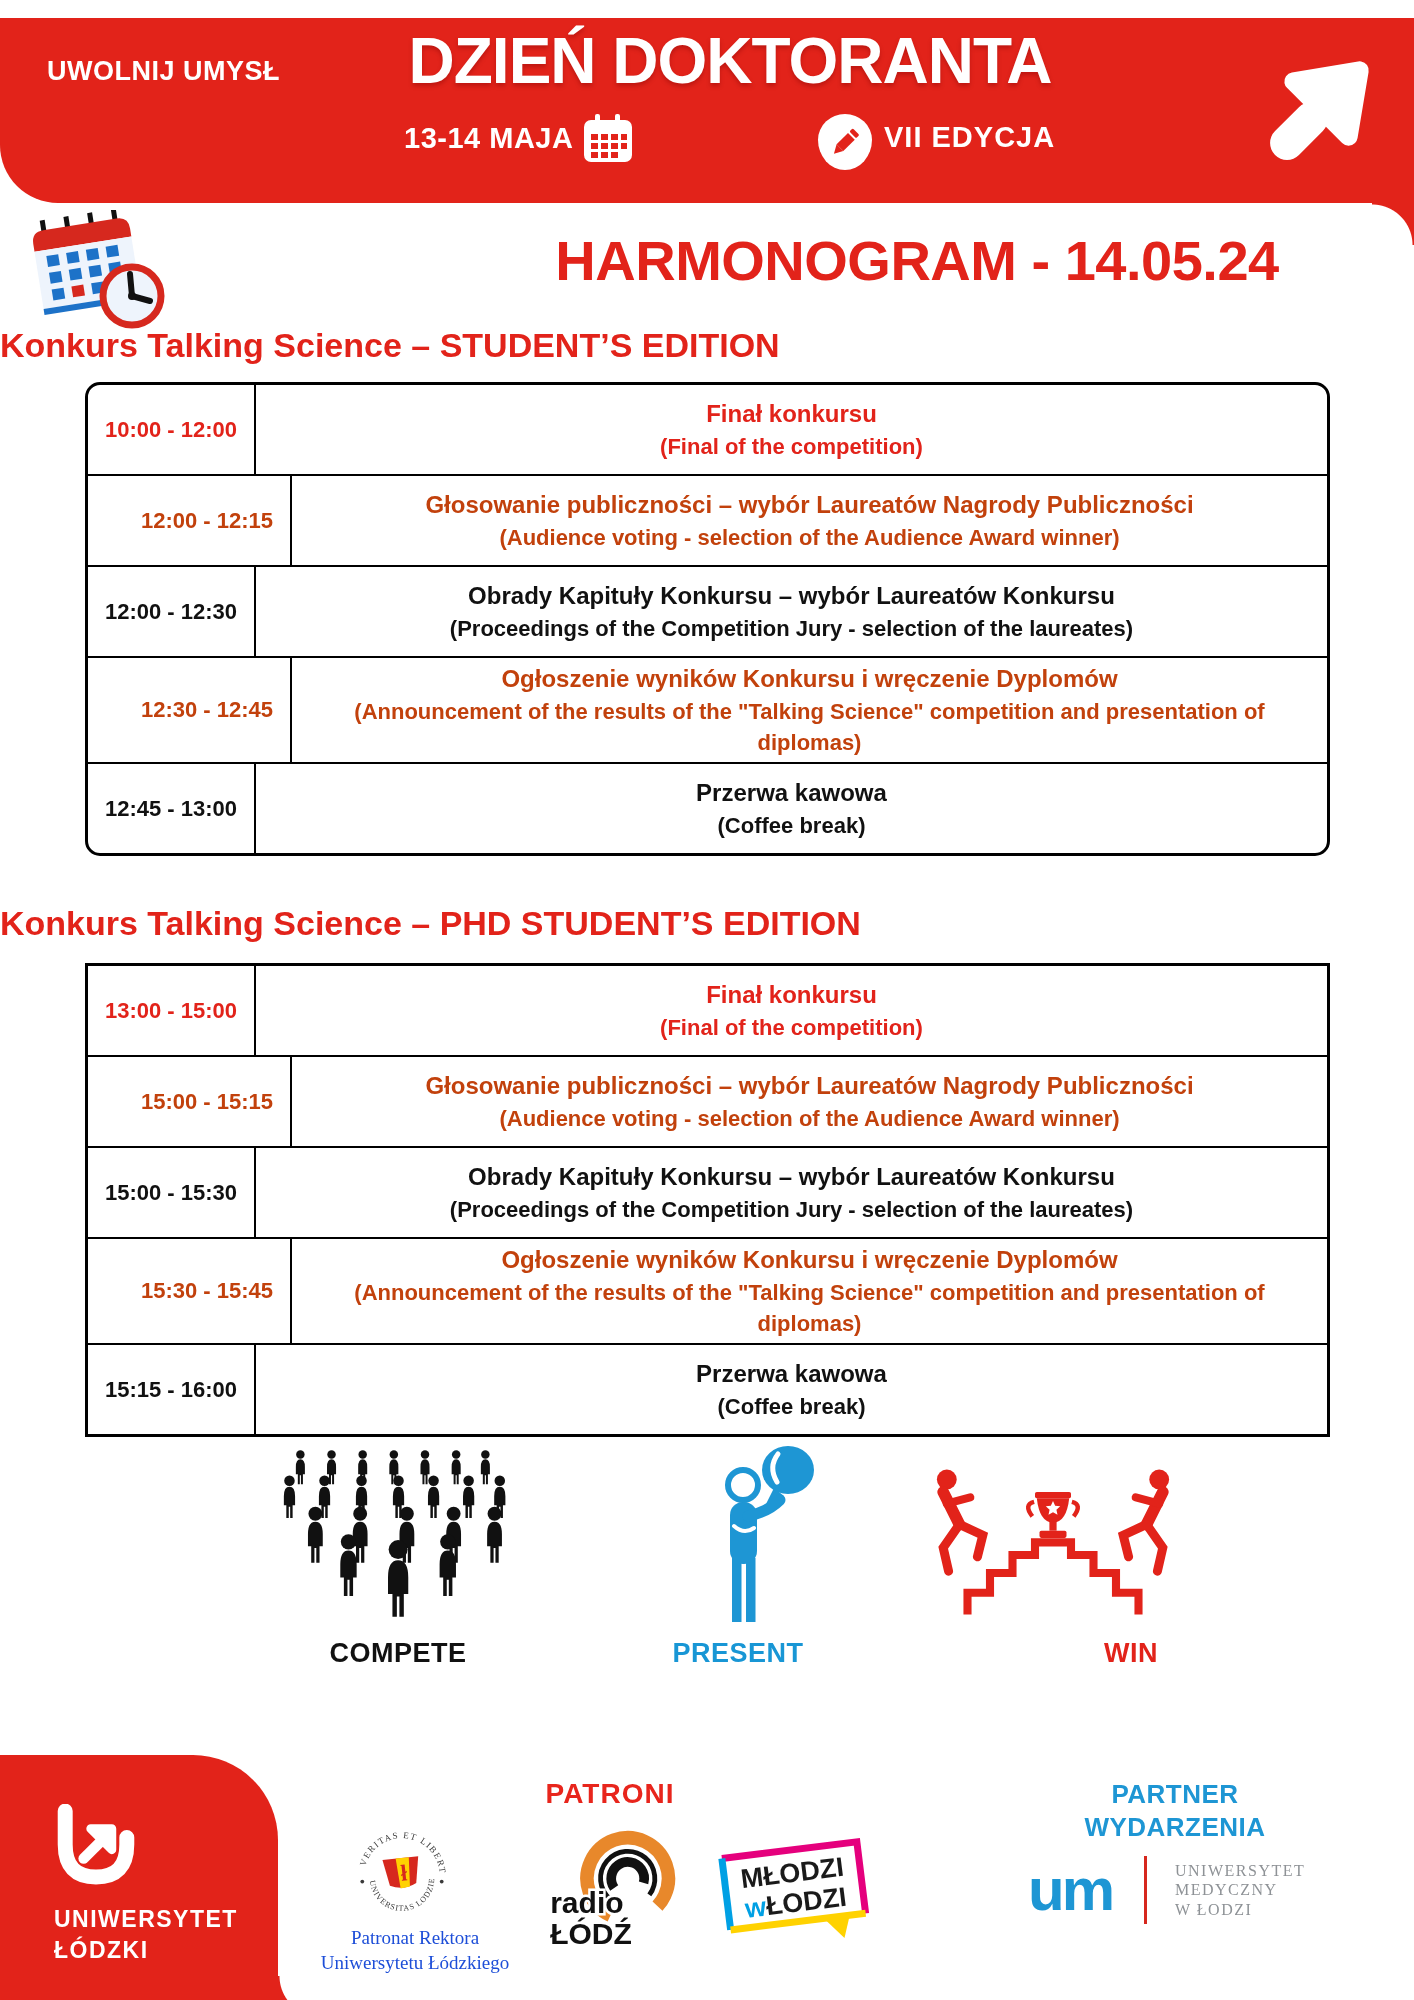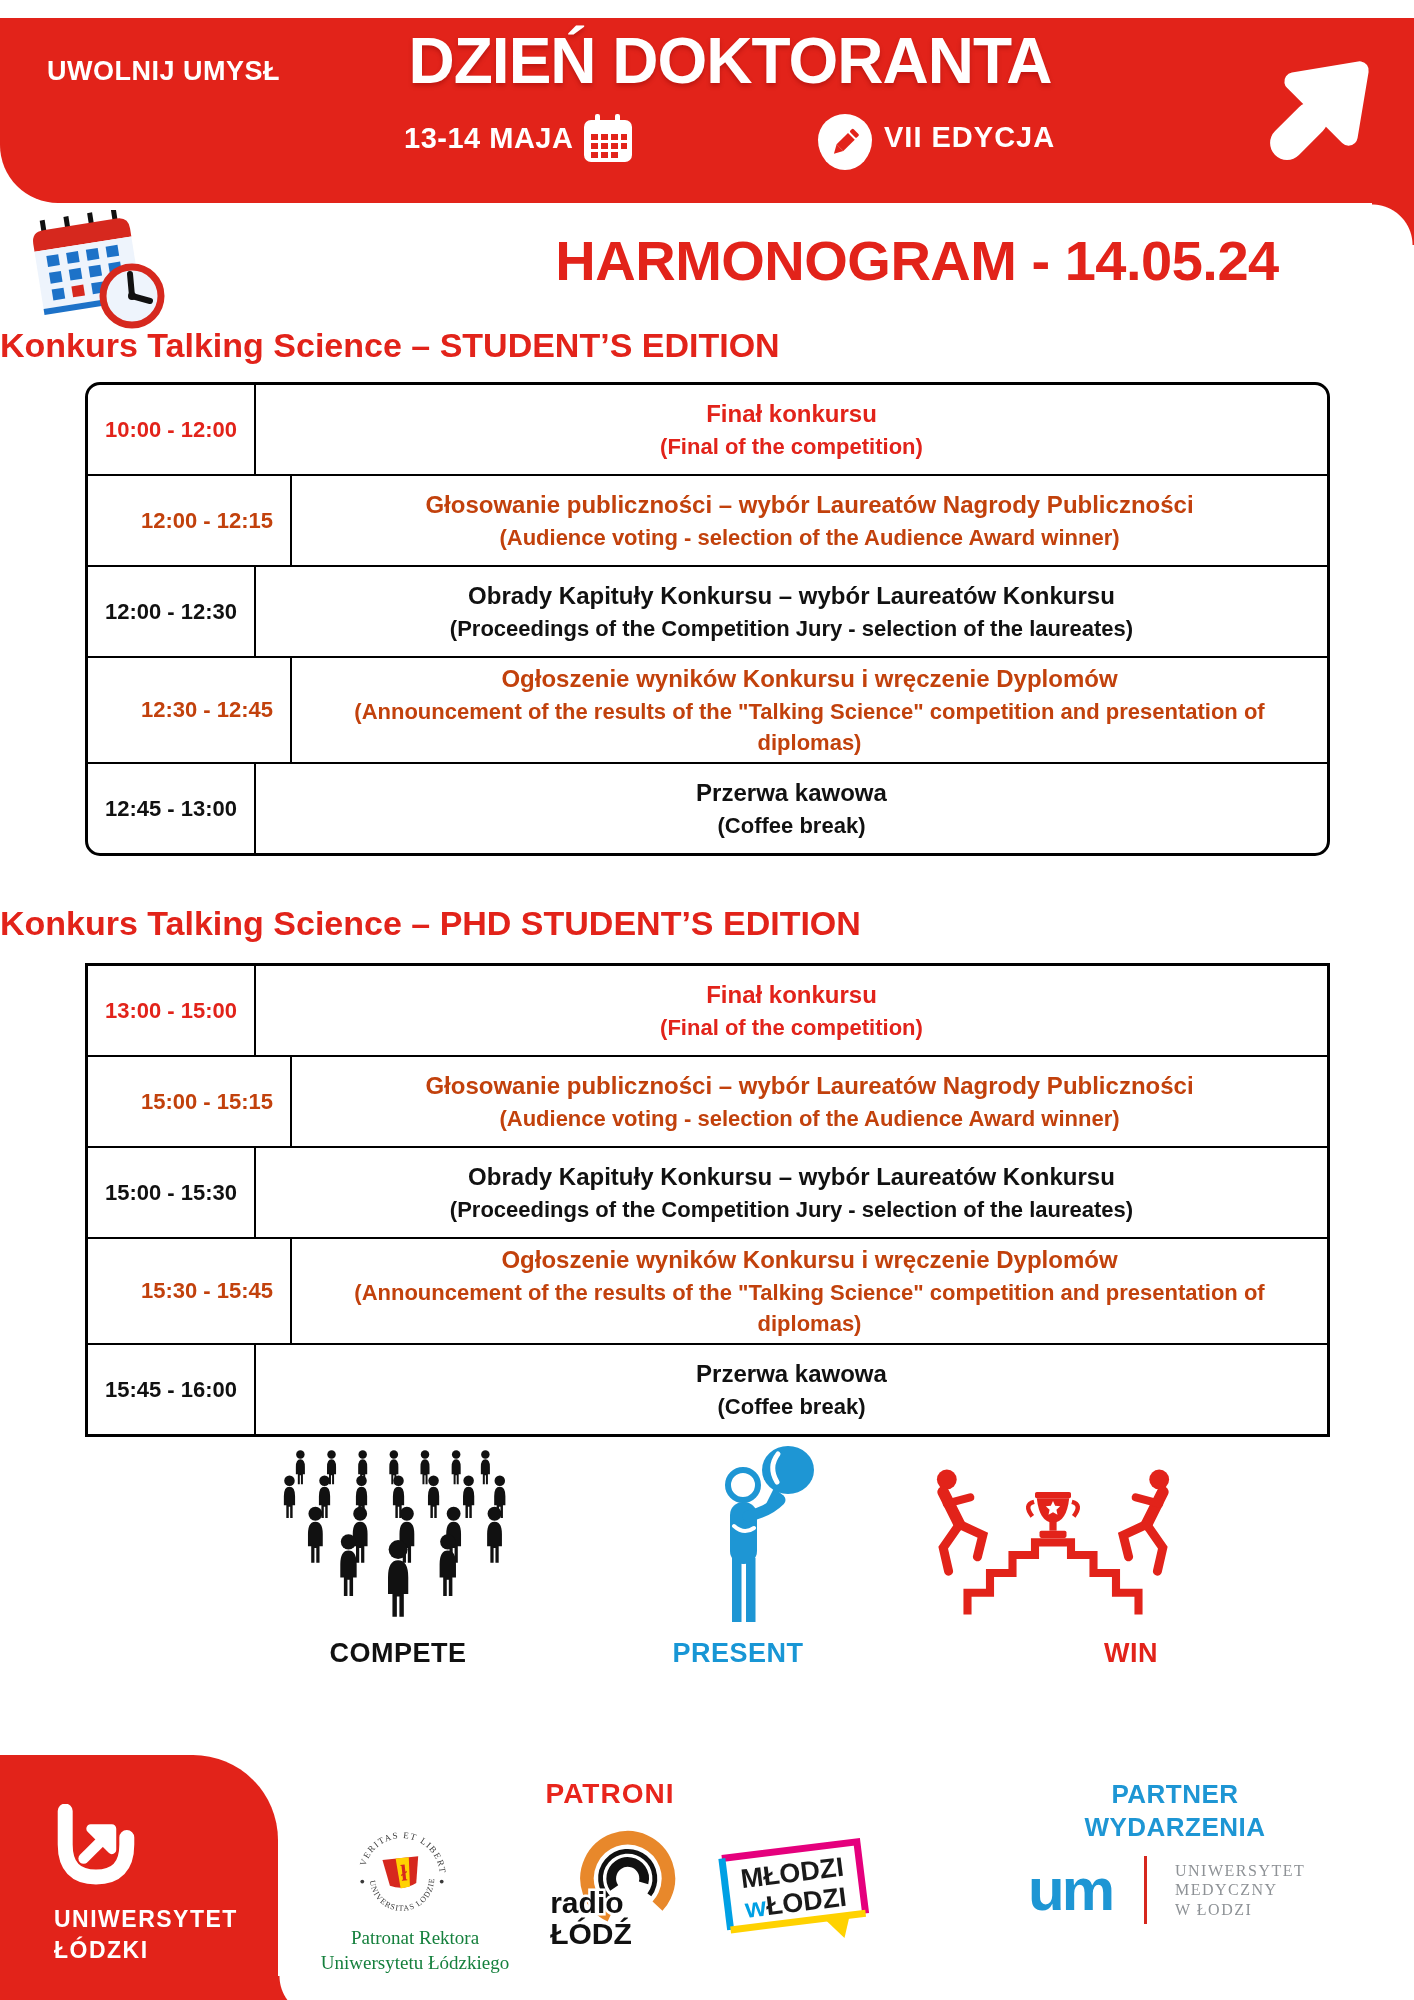--- a/index.html
+++ b/index.html
@@ -53,21 +53,21 @@
   #label-win{left:938px;color:#e2231a;text-align:right;}
 
   
   #footer-shape{left:0;top:1737px;width:278px;height:263px;background:#e2231a;border-radius:0 85px 0 0;}
   #corner-bl{left:278px;top:1958px;width:42px;height:42px;
              background:radial-gradient(circle 42px at 100% 0, #fff 40px, #e2231a 41px);}
   #ul-logo{left:52px;top:1786px;width:88px;height:88px;}
   #ul-name{left:54px;top:1886px;color:#fff;font-size:23px;font-weight:800;letter-spacing:1.5px;line-height:1.35;}
   #seal-logo{left:350px;top:1804px;width:104px;height:104px;}
   #patronage{left:300px;top:1908px;width:230px;text-align:center;
-             font-family:"Liberation Serif","DejaVu Serif",serif;font-size:19px;color:#15803d;line-height:1.3;}
+             font-family:"Liberation Serif","DejaVu Serif",serif;font-size:19px;color:#1d4ed8;line-height:1.3;}
   #patroni-label{left:505px;width:210px;top:1760px;text-align:center;color:#e8251c;font-size:28px;font-weight:800;letter-spacing:1px;}
   #radio-logo{left:548px;top:1812px;width:140px;height:126px;}
   #mlodzi-logo{left:708px;top:1808px;width:170px;height:130px;}
   #partner-label{left:1055px;width:240px;top:1760px;text-align:center;color:#1e96d4;
                  font-size:26px;font-weight:800;letter-spacing:.5px;line-height:1.25;}
   #um-logo{left:1028px;top:1832px;width:300px;height:80px;display:flex;align-items:center;gap:14px;}
   #um-letters{color:#1e96d4;font-size:60px;font-weight:800;letter-spacing:-3px;line-height:1;}
   #um-divider{width:3px;height:68px;background:#d6281e;margin:0 14px 0 18px;}
   #um-name{font-family:"Liberation Serif","DejaVu Serif",serif;font-size:16px;color:#8e9296;
            letter-spacing:1.5px;line-height:1.2;}
@@ -220,21 +220,21 @@
         </div>
       </div>
       <div class="trow c-blue">
         <div class="tcell-time">15:30 - 15:45</div>
         <div class="tcell-event">
           <div class="l1">Ogłoszenie wyników Konkursu i wręczenie Dyplomów</div>
           <div class="l2">(Announcement of the results of the "Talking Science" competition and presentation of diplomas)</div>
         </div>
       </div>
       <div class="trow c-black">
-        <div class="tcell-time">15:45 - 16:00</div>
+        <div class="tcell-time">15:15 - 16:00</div>
         <div class="tcell-event">
           <div class="l1">Przerwa kawowa</div>
           <div class="l2">(Coffee break)</div>
         </div>
       </div>
     </div>
 
   <div id="crowd-icon" class="abs">
     <svg width="270" height="185" viewBox="0 0 270 190" fill="#111">
       <defs>

